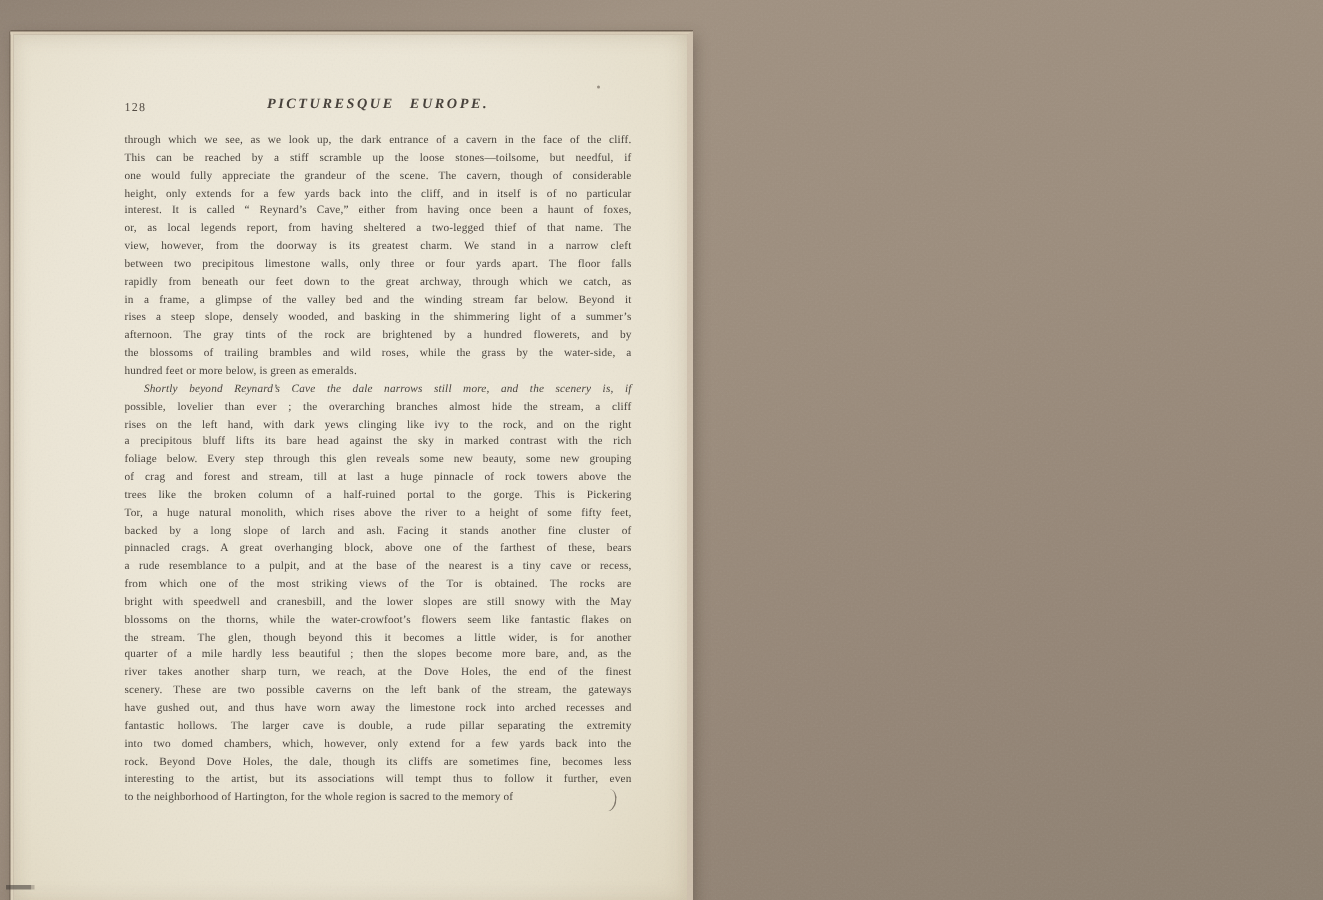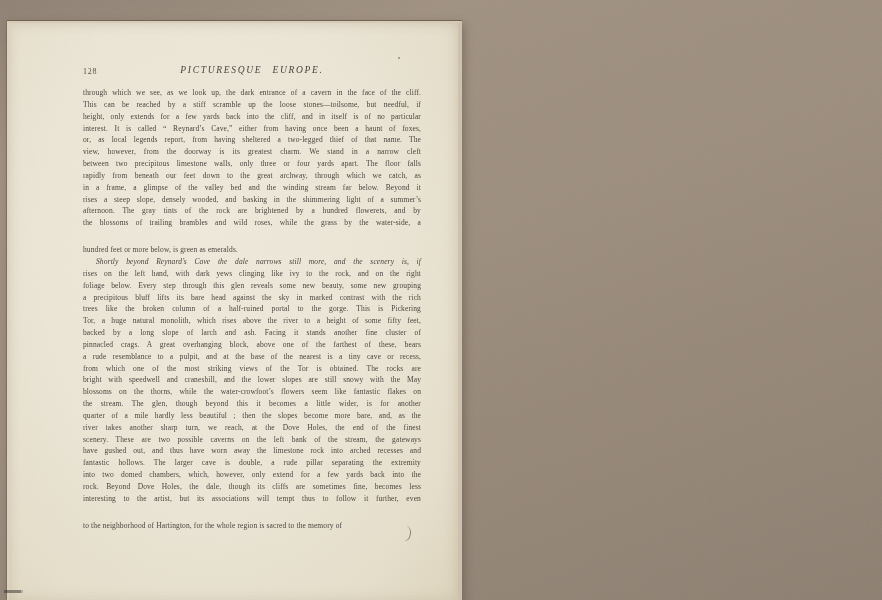--- a/index.html
+++ b/index.html
@@ -35,36 +35,37 @@
   }
   .folio {
     position: absolute; left: 0; top: 2px;
     font-size: 8px; letter-spacing: 0.8px; color: #514a42;
   }
   .running-title {
     display: block; text-align: center;
     font-style: italic; font-size: 9.5px;
     letter-spacing: 1.7px; word-spacing: 6px;
     color: #443e38;
+    font-weight: bold;
   }
   .page-body {
     position: absolute;
     left: 74px; top: 64px;
     width: 338px;
     color: #46403a;
     font-size: 7.5px;
   }
   .line {
     height: 11.85px; line-height: 11.85px;
     white-space: nowrap;
     text-align: justify;
     text-align-last: justify;
     letter-spacing: 0.12px;
   }
-  .line.last { text-align-last: left; margin-top: 15px; }
+  .line.last { text-align-last: left; }
   .line.indent { text-indent: 13px; font-style: italic; }
   
   .pen-mark {
     position: absolute; left: 393px; top: 503px;
     width: 8px; height: 15px;
     border-right: 1.6px solid rgba(70,62,54,0.65);
     border-radius: 0 60% 60% 0 / 0 50% 50% 0;
     transform: rotate(8deg);
   }
   .dot-speck {
@@ -92,35 +93,38 @@
   <div class="paper">
 
     <div class="page-header">
       <span class="folio">128</span>
       <span class="running-title">PICTURESQUE EUROPE.</span>
     </div>
 
     <div class="page-body">
         <div class="line">through which we see, as we look up, the dark entrance of a cavern in the face of the cliff.</div>
         <div class="line">This can be reached by a stiff scramble up the loose stones—toilsome, but needful, if</div>
+        <div class="line">one would fully appreciate the grandeur of the scene.  The cavern, though of considerable</div>
         <div class="line">height, only extends for a few yards back into the cliff, and in itself is of no particular</div>
         <div class="line">interest.  It is called “ Reynard’s Cave,” either from having once been a haunt of foxes,</div>
         <div class="line">or, as local legends report, from having sheltered a two-legged thief of that name.  The</div>
         <div class="line">view, however, from the doorway is its greatest charm.  We stand in a narrow cleft</div>
         <div class="line">between two precipitous limestone walls, only three or four yards apart.  The floor falls</div>
         <div class="line">rapidly from beneath our feet down to the great archway, through which we catch, as</div>
         <div class="line">in a frame, a glimpse of the valley bed and the winding stream far below.  Beyond it</div>
         <div class="line">rises a steep slope, densely wooded, and basking in the shimmering light of a summer’s</div>
         <div class="line">afternoon.  The gray tints of the rock are brightened by a hundred flowerets, and by</div>
         <div class="line">the blossoms of trailing brambles and wild roses, while the grass by the water-side, a</div>
         <div class="line last">hundred feet or more below, is green as emeralds.</div>
         <div class="line indent">Shortly beyond Reynard’s Cave the dale narrows still more, and the scenery is, if</div>
+        <div class="line">possible, lovelier than ever ; the overarching branches almost hide the stream, a cliff</div>
         <div class="line">rises on the left hand, with dark yews clinging like ivy to the rock, and on the right</div>
+        <div class="line">a precipitous bluff lifts its bare head against the sky in marked contrast with the rich</div>
         <div class="line">foliage below.  Every step through this glen reveals some new beauty, some new grouping</div>
-        <div class="line">a precipitous bluff lifts its bare head against the sky in marked contrast with the rich</div>
+        <div class="line">of crag and forest and stream, till at last a huge pinnacle of rock towers above the</div>
         <div class="line">trees like the broken column of a half-ruined portal to the gorge.  This is Pickering</div>
         <div class="line">Tor, a huge natural monolith, which rises above the river to a height of some fifty feet,</div>
         <div class="line">backed by a long slope of larch and ash.  Facing it stands another fine cluster of</div>
         <div class="line">pinnacled crags.  A great overhanging block, above one of the farthest of these, bears</div>
         <div class="line">a rude resemblance to a pulpit, and at the base of the nearest is a tiny cave or recess,</div>
         <div class="line">from which one of the most striking views of the Tor is obtained.  The rocks are</div>
         <div class="line">bright with speedwell and cranesbill, and the lower slopes are still snowy with the May</div>
         <div class="line">blossoms on the thorns, while the water-crowfoot’s flowers seem like fantastic flakes on</div>
         <div class="line">the stream.  The glen, though beyond this it becomes a little wider, is for another</div>
         <div class="line">quarter of a mile hardly less beautiful ; then the slopes become more bare, and, as the</div>

